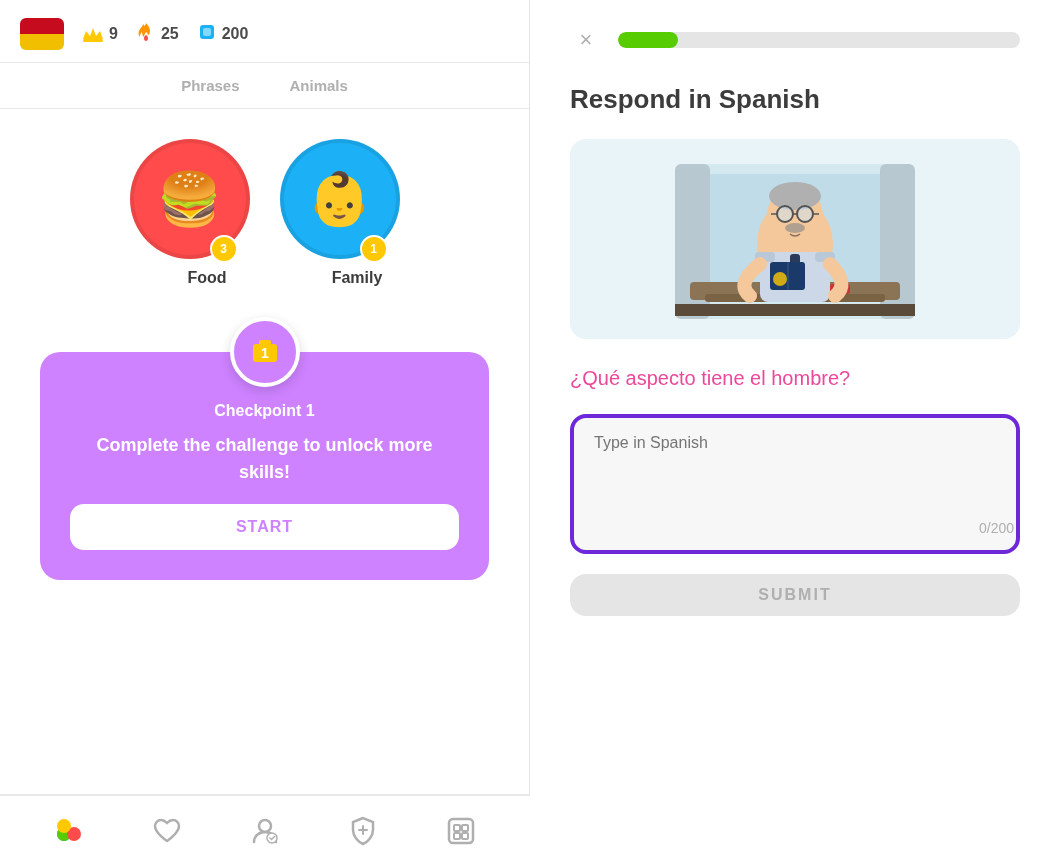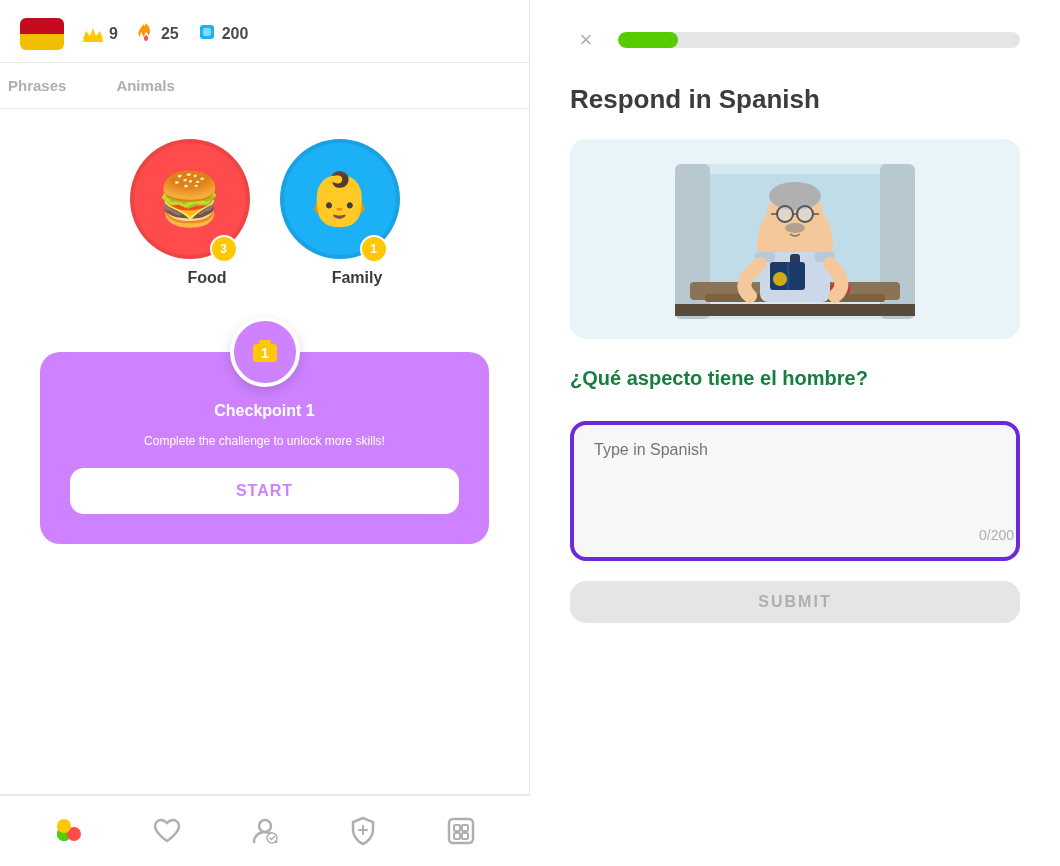--- a/index.html
+++ b/index.html
@@ -56,20 +56,21 @@
       height: 18px;
       position: relative;
     }
     .crown-icon svg { width: 22px; height: 18px; }
 
     .fire-icon svg { width: 20px; height: 22px; }
     .gem-icon svg { width: 20px; height: 20px; }
 
     .nav-scroll {
       display: flex;
+      justify-content: center;
       gap: 50px;
       padding: 14px 8px;
       color: #afafaf;
       font-size: 15px;
       font-weight: 700;
       border-bottom: 1px solid #e8e8e8;
     }
 
     .nav-scroll span { color: #afafaf; }
 
@@ -166,24 +167,25 @@
       gap: 12px;
     }
 
     .checkpoint-title {
       font-size: 16px;
       font-weight: 900;
       color: #fff;
     }
 
     .checkpoint-desc {
-      font-size: 12px;
+      font-size: 18px;
       color: #fff;
       text-align: center;
       line-height: 1.5;
+      font-weight: bold;
     }
 
     .start-btn {
       background: #fff;
       color: #ce82ff;
       border: none;
       border-radius: 14px;
       padding: 14px 28px;
       font-size: 16px;
       font-weight: 900;
@@ -275,23 +277,23 @@
       margin-bottom: 28px;
       display: flex;
       align-items: center;
       justify-content: center;
       overflow: hidden;
       position: relative;
     }
 
     .question-text {
       font-size: 20px;
-      font-weight: 700;
-      color: #15803d;
-      margin-bottom: 31px;
+      font-weight: 400;
+      color: #ec4899;
+      margin-bottom: 24px;
     }
 
     .answer-area {
       width: 100%;
       background: #f7f7f7;
       border: 4px solid #6d28d9;
       border-radius: 16px;
       padding: 16px 20px;
       min-height: 140px;
       display: flex;

